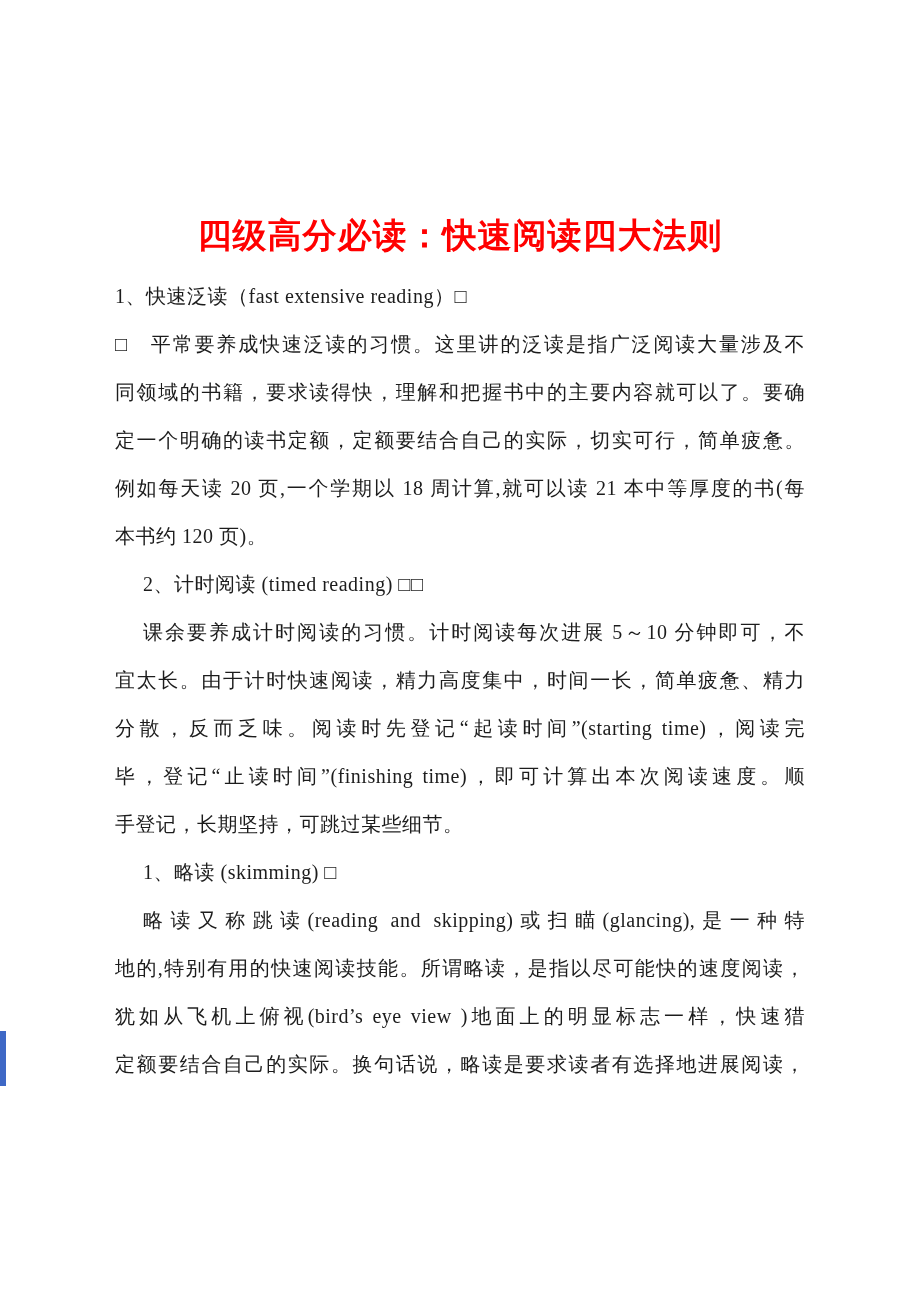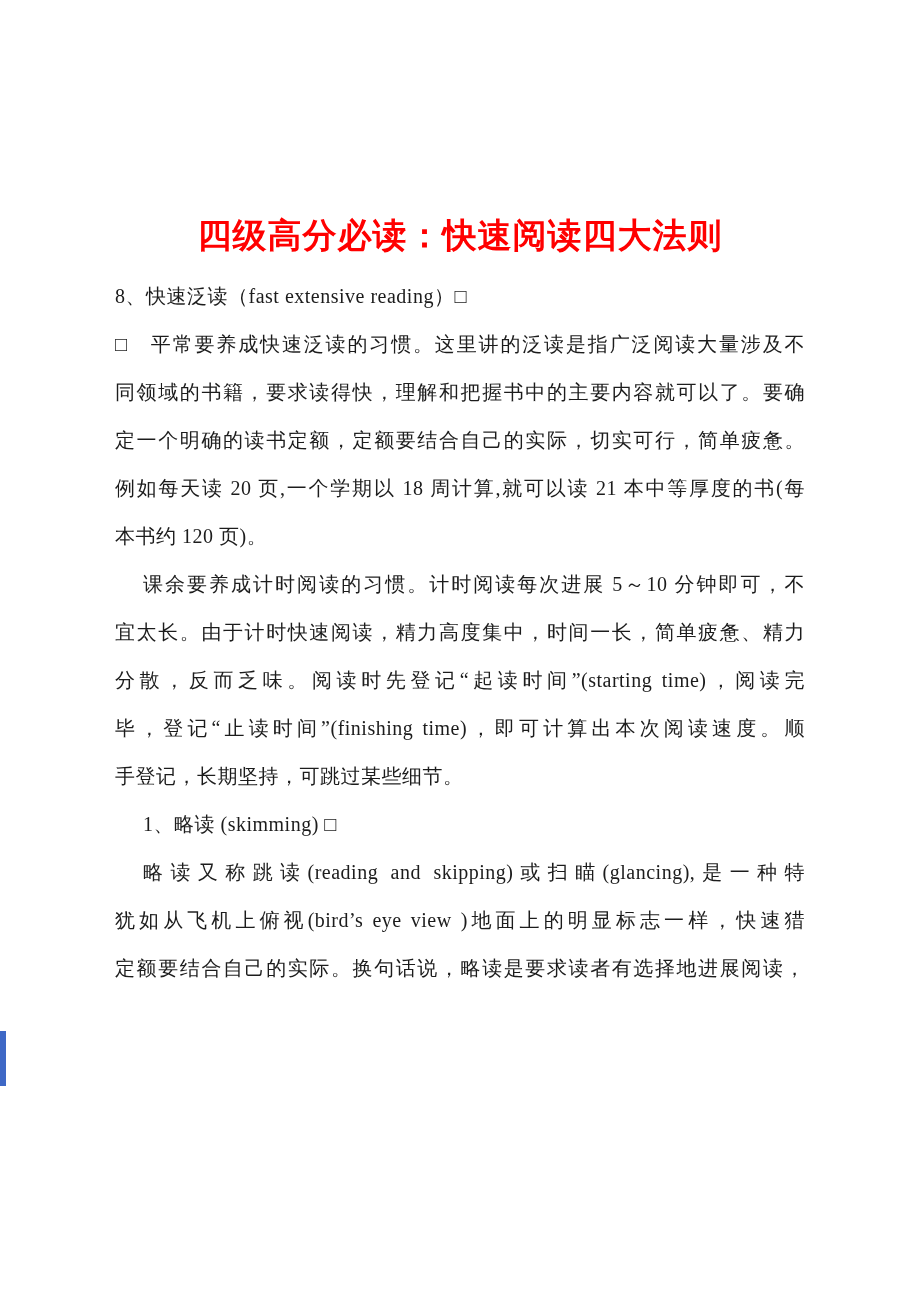--- a/index.html
+++ b/index.html
@@ -61,32 +61,34 @@
 </style>
 </head>
 <body>
 
 <div class="page">
 
   <h1 class="doc-title" style="color: rgb(255, 0, 0);">四级高分必读：快速阅读四大法则</h1>
 
   <div class="content">
 
-  <div class="line left">8、快速泛读（fast extensive reading）□</div>
+  <div class="line left">1、快速泛读（fast extensive reading）□</div>
       <div class="line">□　平常要养成快速泛读的习惯。这里讲的泛读是指广泛阅读大量涉及不</div>
       <div class="line">同领域的书籍，要求读得快，理解和把握书中的主要内容就可以了。要确</div>
       <div class="line">定一个明确的读书定额，定额要结合自己的实际，切实可行，简单疲惫。</div>
       <div class="line">例如每天读 20 页,一个学期以 18 周计算,就可以读 21 本中等厚度的书(每</div>
       <div class="line left">本书约 120 页)。</div>
+      <div class="line left indent">2、计时阅读 (timed reading) □□</div>
       <div class="line indent">课余要养成计时阅读的习惯。计时阅读每次进展 5～10 分钟即可，不</div>
       <div class="line">宜太长。由于计时快速阅读，精力高度集中，时间一长，简单疲惫、精力</div>
       <div class="line">分散，反而乏味。阅读时先登记“起读时间”(starting time)，阅读完</div>
       <div class="line">毕，登记“止读时间”(finishing time)，即可计算出本次阅读速度。顺</div>
       <div class="line left">手登记，长期坚持，可跳过某些细节。</div>
       <div class="line left indent">1、略读 (skimming) □</div>
       <div class="line indent">略读又称跳读(reading and skipping)或扫瞄(glancing),是一种特</div>
+      <div class="line">地的,特别有用的快速阅读技能。所谓略读，是指以尽可能快的速度阅读，</div>
       <div class="line">犹如从飞机上俯视(bird’s eye view )地面上的明显标志一样，快速猎</div>
       <div class="line">定额要结合自己的实际。换句话说，略读是要求读者有选择地进展阅读，</div>
     </div>
 
   <div class="accent-bar" style="background: rgb(62, 104, 198);"></div>
 
 </div>
 
 </body></html>

